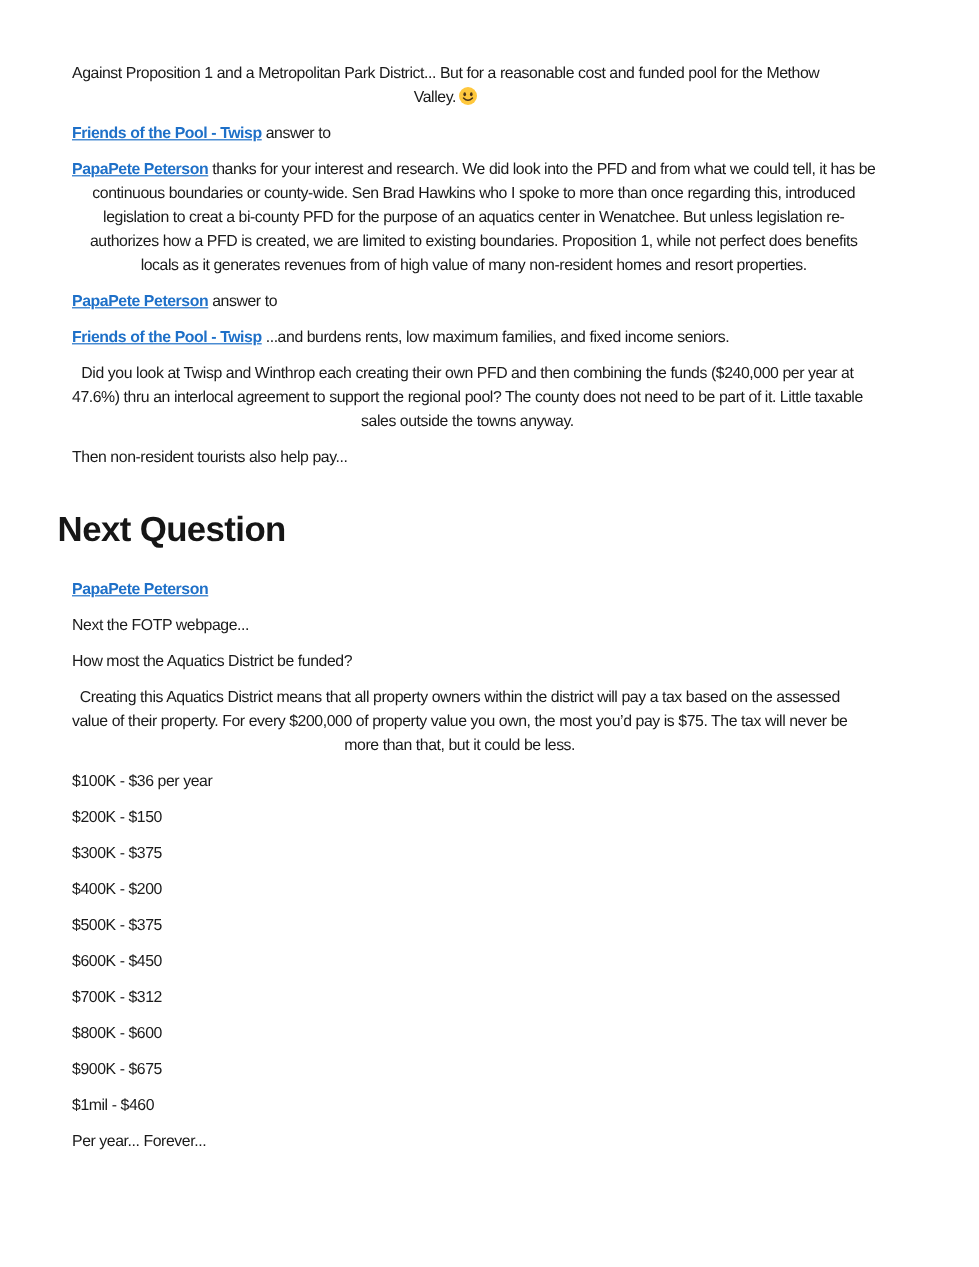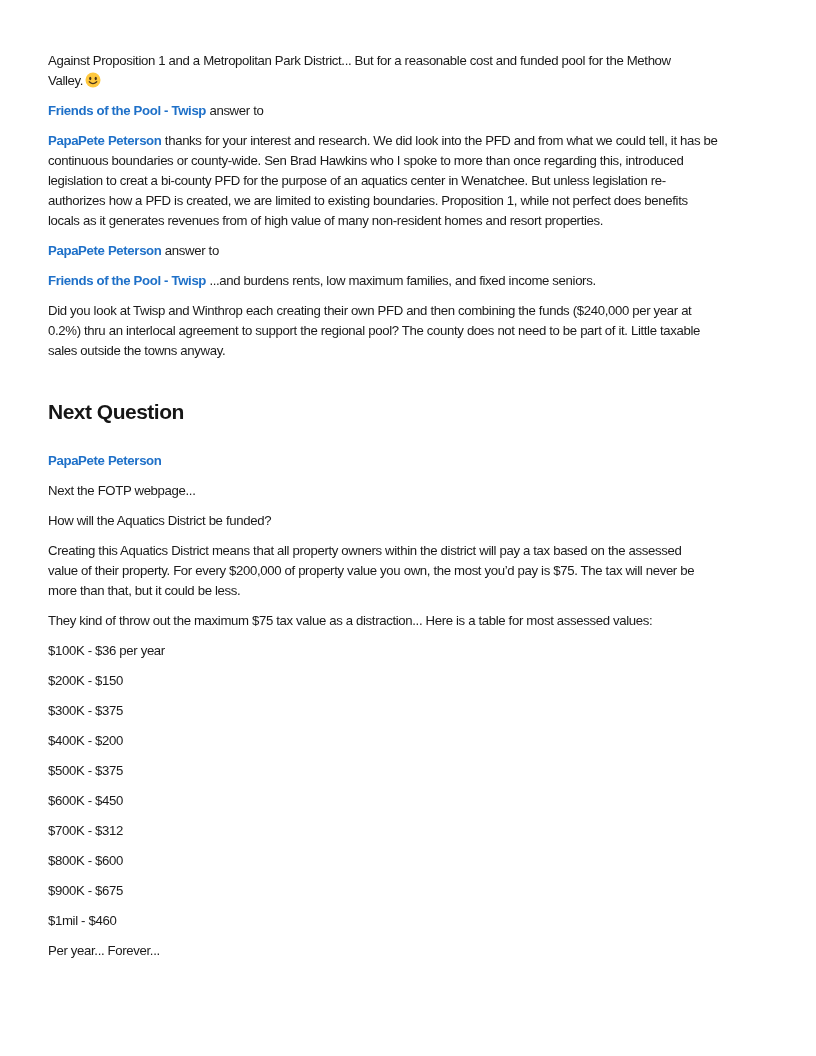--- a/index.html
+++ b/index.html
@@ -11,33 +11,35 @@
     padding: 51px 48px 0 48px;
     background: var(--page-bg, #ffffff);
     color: var(--text, #1a1a1a);
     font-family: "Liberation Sans", sans-serif;
     font-size: 13.2px;
     line-height: 20px;
     letter-spacing: -0.35px;
     overflow: hidden;
   }
   p.doc-para {
-    margin: 0 0 10px 0;
+    margin: 0 0 10px 12px;
     white-space: pre-line;
     width: max-content;
     max-width: 745px;
+    text-align: center;
   }
   a.doc-link {
     color: var(--link, #1e70c8);
     font-weight: 700;
+    text-decoration: underline;
     cursor: pointer;
   }
   h1.doc-heading {
     margin: 32px 0 20px 0;
-    font-size: 21px;
+    font-size: 29px;
     line-height: 38px;
     font-weight: 700;
     letter-spacing: -0.5px;
     color: var(--heading, #161616);
     font-family: "Liberation Sans", sans-serif;
   }
   .emoji {
     display: inline-block;
     width: 16px;
     height: 16px;
@@ -64,37 +66,37 @@
 continuous boundaries or county-wide. Sen Brad Hawkins who I spoke to more than once regarding this, introduced
 legislation to creat a bi-county PFD for the purpose of an aquatics center in Wenatchee. But unless legislation re-
 authorizes how a PFD is created, we are limited to existing boundaries. Proposition 1, while not perfect does benefits
 locals as it generates revenues from of high value of many non-resident homes and resort properties.</span></p>
 
   <p class="doc-para"><a class="doc-link">PapaPete Peterson</a><span> answer to</span></p>
 
   <p class="doc-para"><a class="doc-link">Friends of the Pool - Twisp</a><span> ...and burdens rents, low maximum families, and fixed income seniors.</span></p>
 
   <p class="doc-para">Did you look at Twisp and Winthrop each creating their own PFD and then combining the funds ($240,000 per year at
-0.2%) thru an interlocal agreement to support the regional pool? The county does not need to be part of it. Little taxable
+47.6%) thru an interlocal agreement to support the regional pool? The county does not need to be part of it. Little taxable
 sales outside the towns anyway.</p>
 
+  <p class="doc-para">Then non-resident tourists also help pay...</p>
 
   <h1 class="doc-heading">Next Question</h1>
 
   <p class="doc-para"><a class="doc-link">PapaPete Peterson</a></p>
 
   <p class="doc-para">Next the FOTP webpage...</p>
 
-  <p class="doc-para">How will the Aquatics District be funded?</p>
+  <p class="doc-para">How most the Aquatics District be funded?</p>
 
   <p class="doc-para">Creating this Aquatics District means that all property owners within the district will pay a tax based on the assessed
 value of their property. For every $200,000 of property value you own, the most you’d pay is $75. The tax will never be
 more than that, but it could be less.</p>
 
-  <p class="doc-para">They kind of throw out the maximum $75 tax value as a distraction... Here is a table for most assessed values:</p>
 
   <p class="doc-para">$100K - $36 per year</p>
   <p class="doc-para">$200K - $150</p>
   <p class="doc-para">$300K - $375</p>
   <p class="doc-para">$400K - $200</p>
   <p class="doc-para">$500K - $375</p>
   <p class="doc-para">$600K - $450</p>
   <p class="doc-para">$700K - $312</p>
   <p class="doc-para">$800K - $600</p>
   <p class="doc-para">$900K - $675</p>

